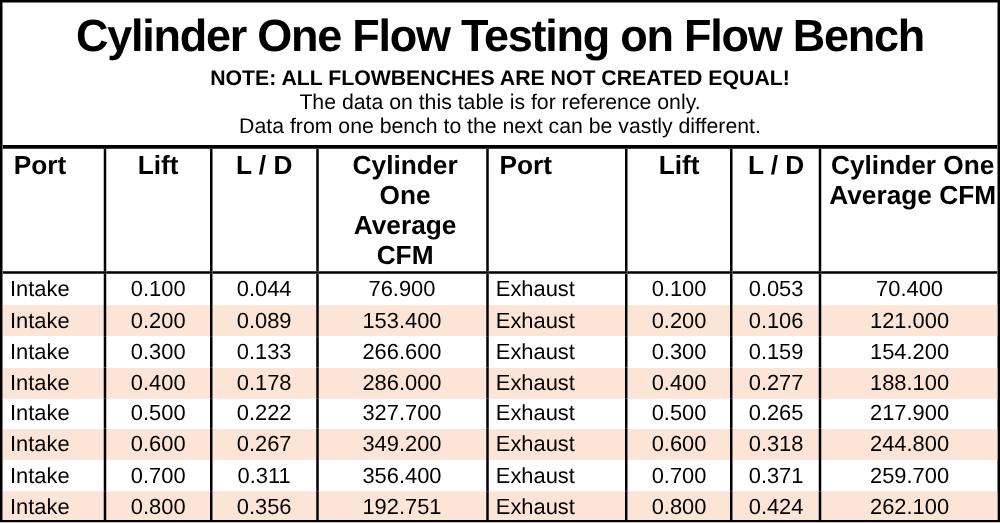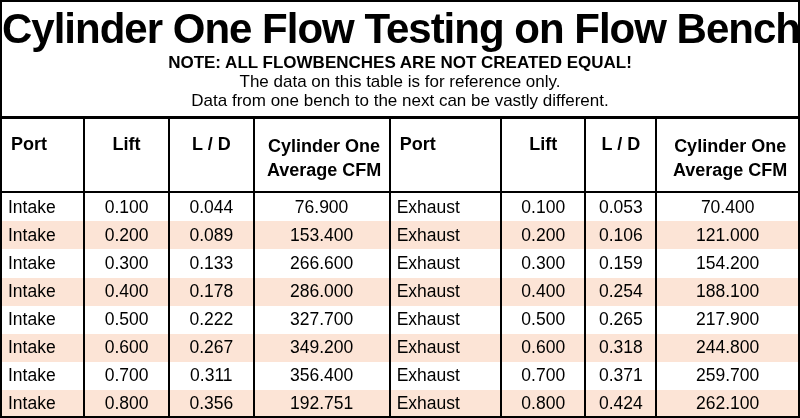--- a/index.html
+++ b/index.html
@@ -10,21 +10,21 @@
     background: #fff; color: #000;
     font-family: "Liberation Sans", sans-serif;
     overflow: hidden;
   }
   .masthead {
     height: 114px;
     border-bottom: 3px solid #000;
     text-align: center;
   }
   .title {
-    font-size: 42px;
+    font-size: 36px;
     font-weight: bold;
     letter-spacing: -1px;
     line-height: 48px;
     margin-top: 3px;
     white-space: nowrap;
   }
   .note-bold {
     font-size: 17px;
     font-weight: bold;
     line-height: 19px;
@@ -42,24 +42,24 @@
   table.flow th, table.flow td {
     border-left: 2px solid #000;
     padding: 0;
     overflow: hidden;
   }
   table.flow th:first-child, table.flow td:first-child { border-left: none; }
   table.flow thead th {
     height: 73px;
     border-bottom: 2px solid #000;
     vertical-align: top;
-    font-size: 18px;
+    font-size: 21px;
     font-weight: bold;
     text-align: center;
-    padding-top: 15px;
+    padding-top: 2px;
   }
   table.flow thead th.h-port { text-align: left; padding-left: 9px; }
   table.flow thead th.h-cfm  { text-align: center; padding-left: 5px; line-height: 24px; }
   table.flow thead th.h-cfm span { display: block; }
   table.flow tbody td {
     font-size: 17.5px;
     text-align: center;
     vertical-align: middle;
   }
   table.flow tbody td.c-port { text-align: left; padding-left: 6px; }
@@ -137,21 +137,21 @@
         <td>0.159</td>
         <td>154.200</td>
       </tr>
       <tr class="stripe">
         <td class="c-port">Intake</td>
         <td>0.400</td>
         <td>0.178</td>
         <td>286.000</td>
         <td class="c-port">Exhaust</td>
         <td>0.400</td>
-        <td>0.254</td>
+        <td>0.277</td>
         <td>188.100</td>
       </tr>
       <tr>
         <td class="c-port">Intake</td>
         <td>0.500</td>
         <td>0.222</td>
         <td>327.700</td>
         <td class="c-port">Exhaust</td>
         <td>0.500</td>
         <td>0.265</td>

